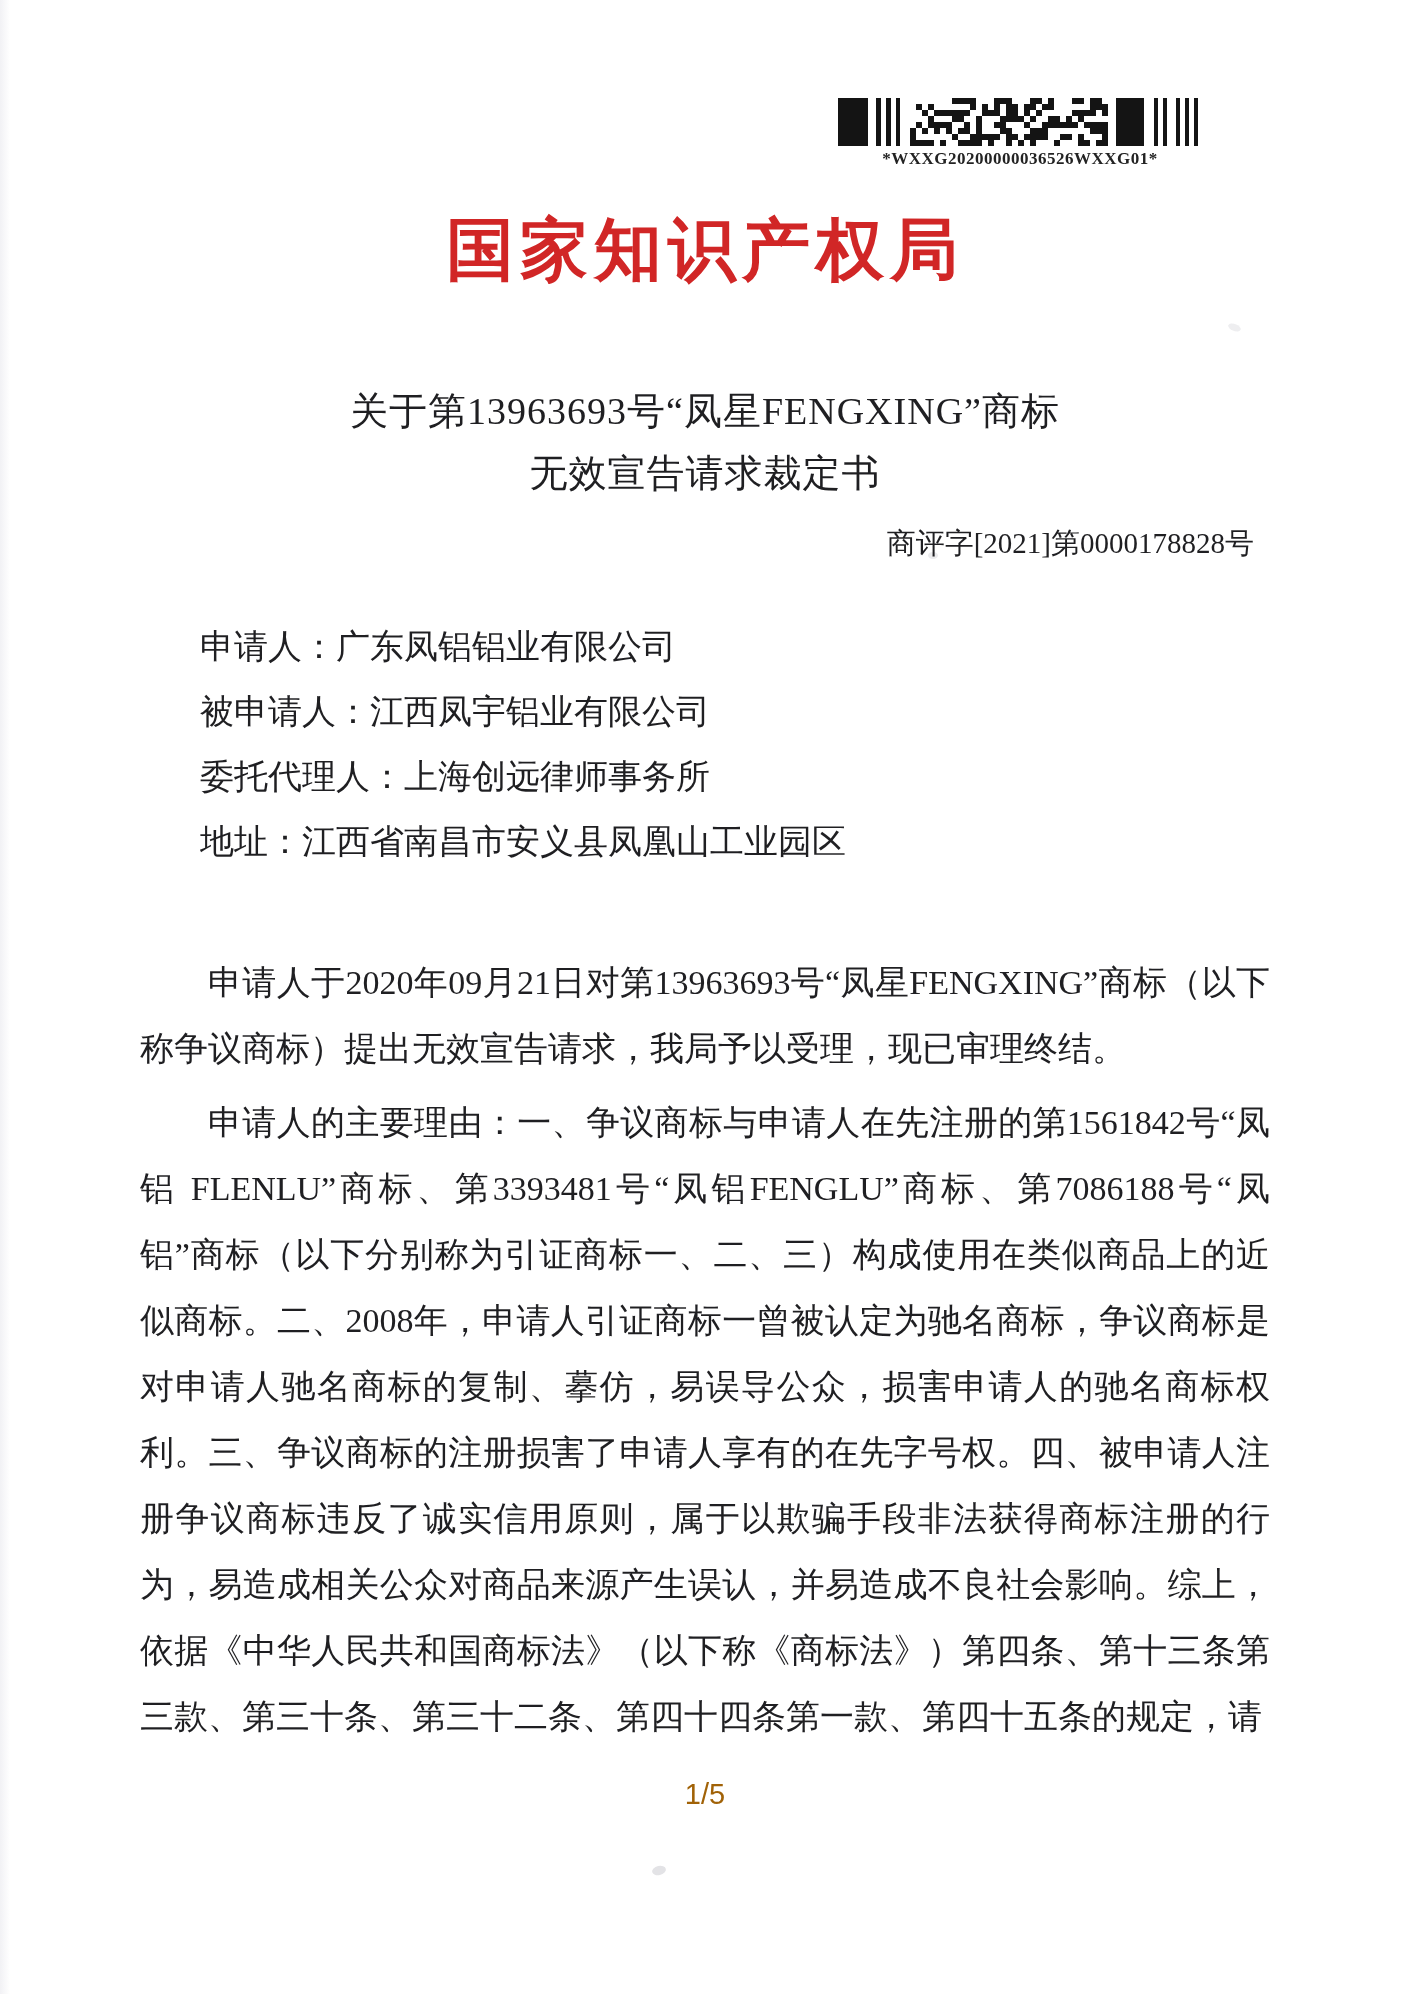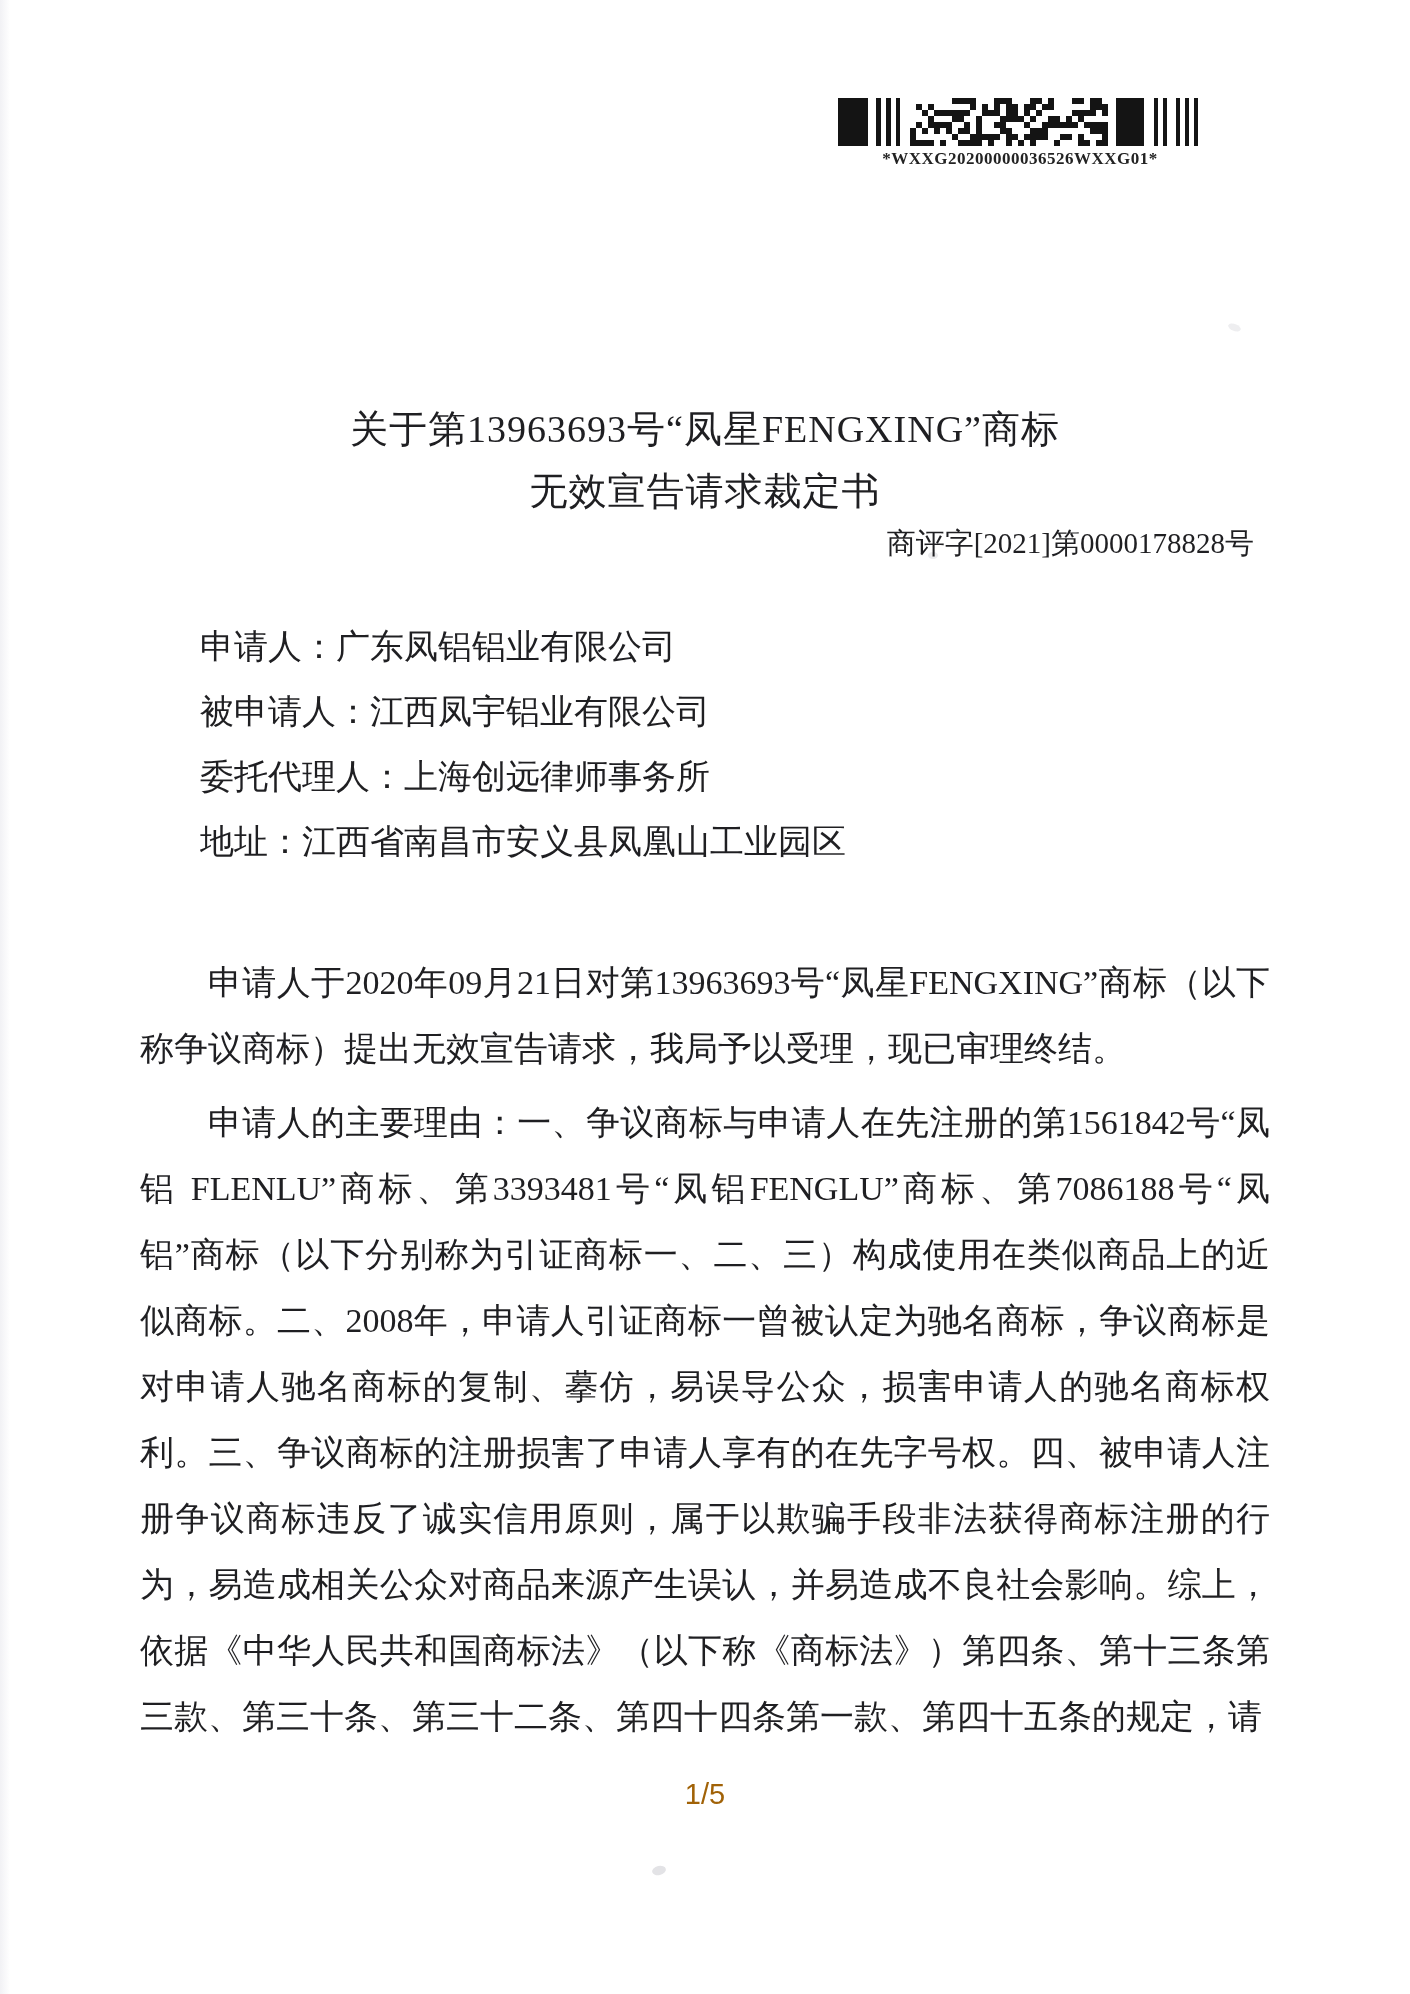--- a/index.html
+++ b/index.html
@@ -44,21 +44,21 @@
   }
 
   .agency-title{
     position:absolute;top:205px;left:0;width:100%;
     text-align:center;
     font-family:"Liberation Sans","DejaVu Sans",sans-serif;
     font-weight:700;font-size:68px;letter-spacing:6px;
   }
 
   .doc-title{
-    position:absolute;top:398px;left:0;width:100%;
+    position:absolute;top:380px;left:0;width:100%;
     text-align:center;font-size:38px;line-height:62px;
     letter-spacing:1px;
   }
   .doc-title div{white-space:nowrap;}
 
   .ref-line{
     position:absolute;top:524px;right:156px;
     font-size:29px;white-space:nowrap;
   }
 
@@ -228,20 +228,21 @@
           <rect x="186" y="42" width="6" height="6"></rect>
           <rect x="192" y="42" width="6" height="6"></rect>
         </svg>
       <div class="bc-solid2"></div>
       <div class="bc-bars2a"></div>
       <div class="bc-bars2b"></div>
     </div>
     <div class="bc-text">*WXXG20200000036526WXXG01*</div>
   </div>
 
+  <div class="agency-title" style="color: rgb(209, 38, 38);">国家知识产权局</div>
 
   <div class="doc-title">
     <div>关于第13963693号“凤星FENGXING”商标</div>
     <div>无效宣告请求裁定书</div>
   </div>
 
   <div class="ref-line">商评字[2021]第0000178828号</div>
 
   <div class="parties">
     <div>申请人：广东凤铝铝业有限公司</div>

